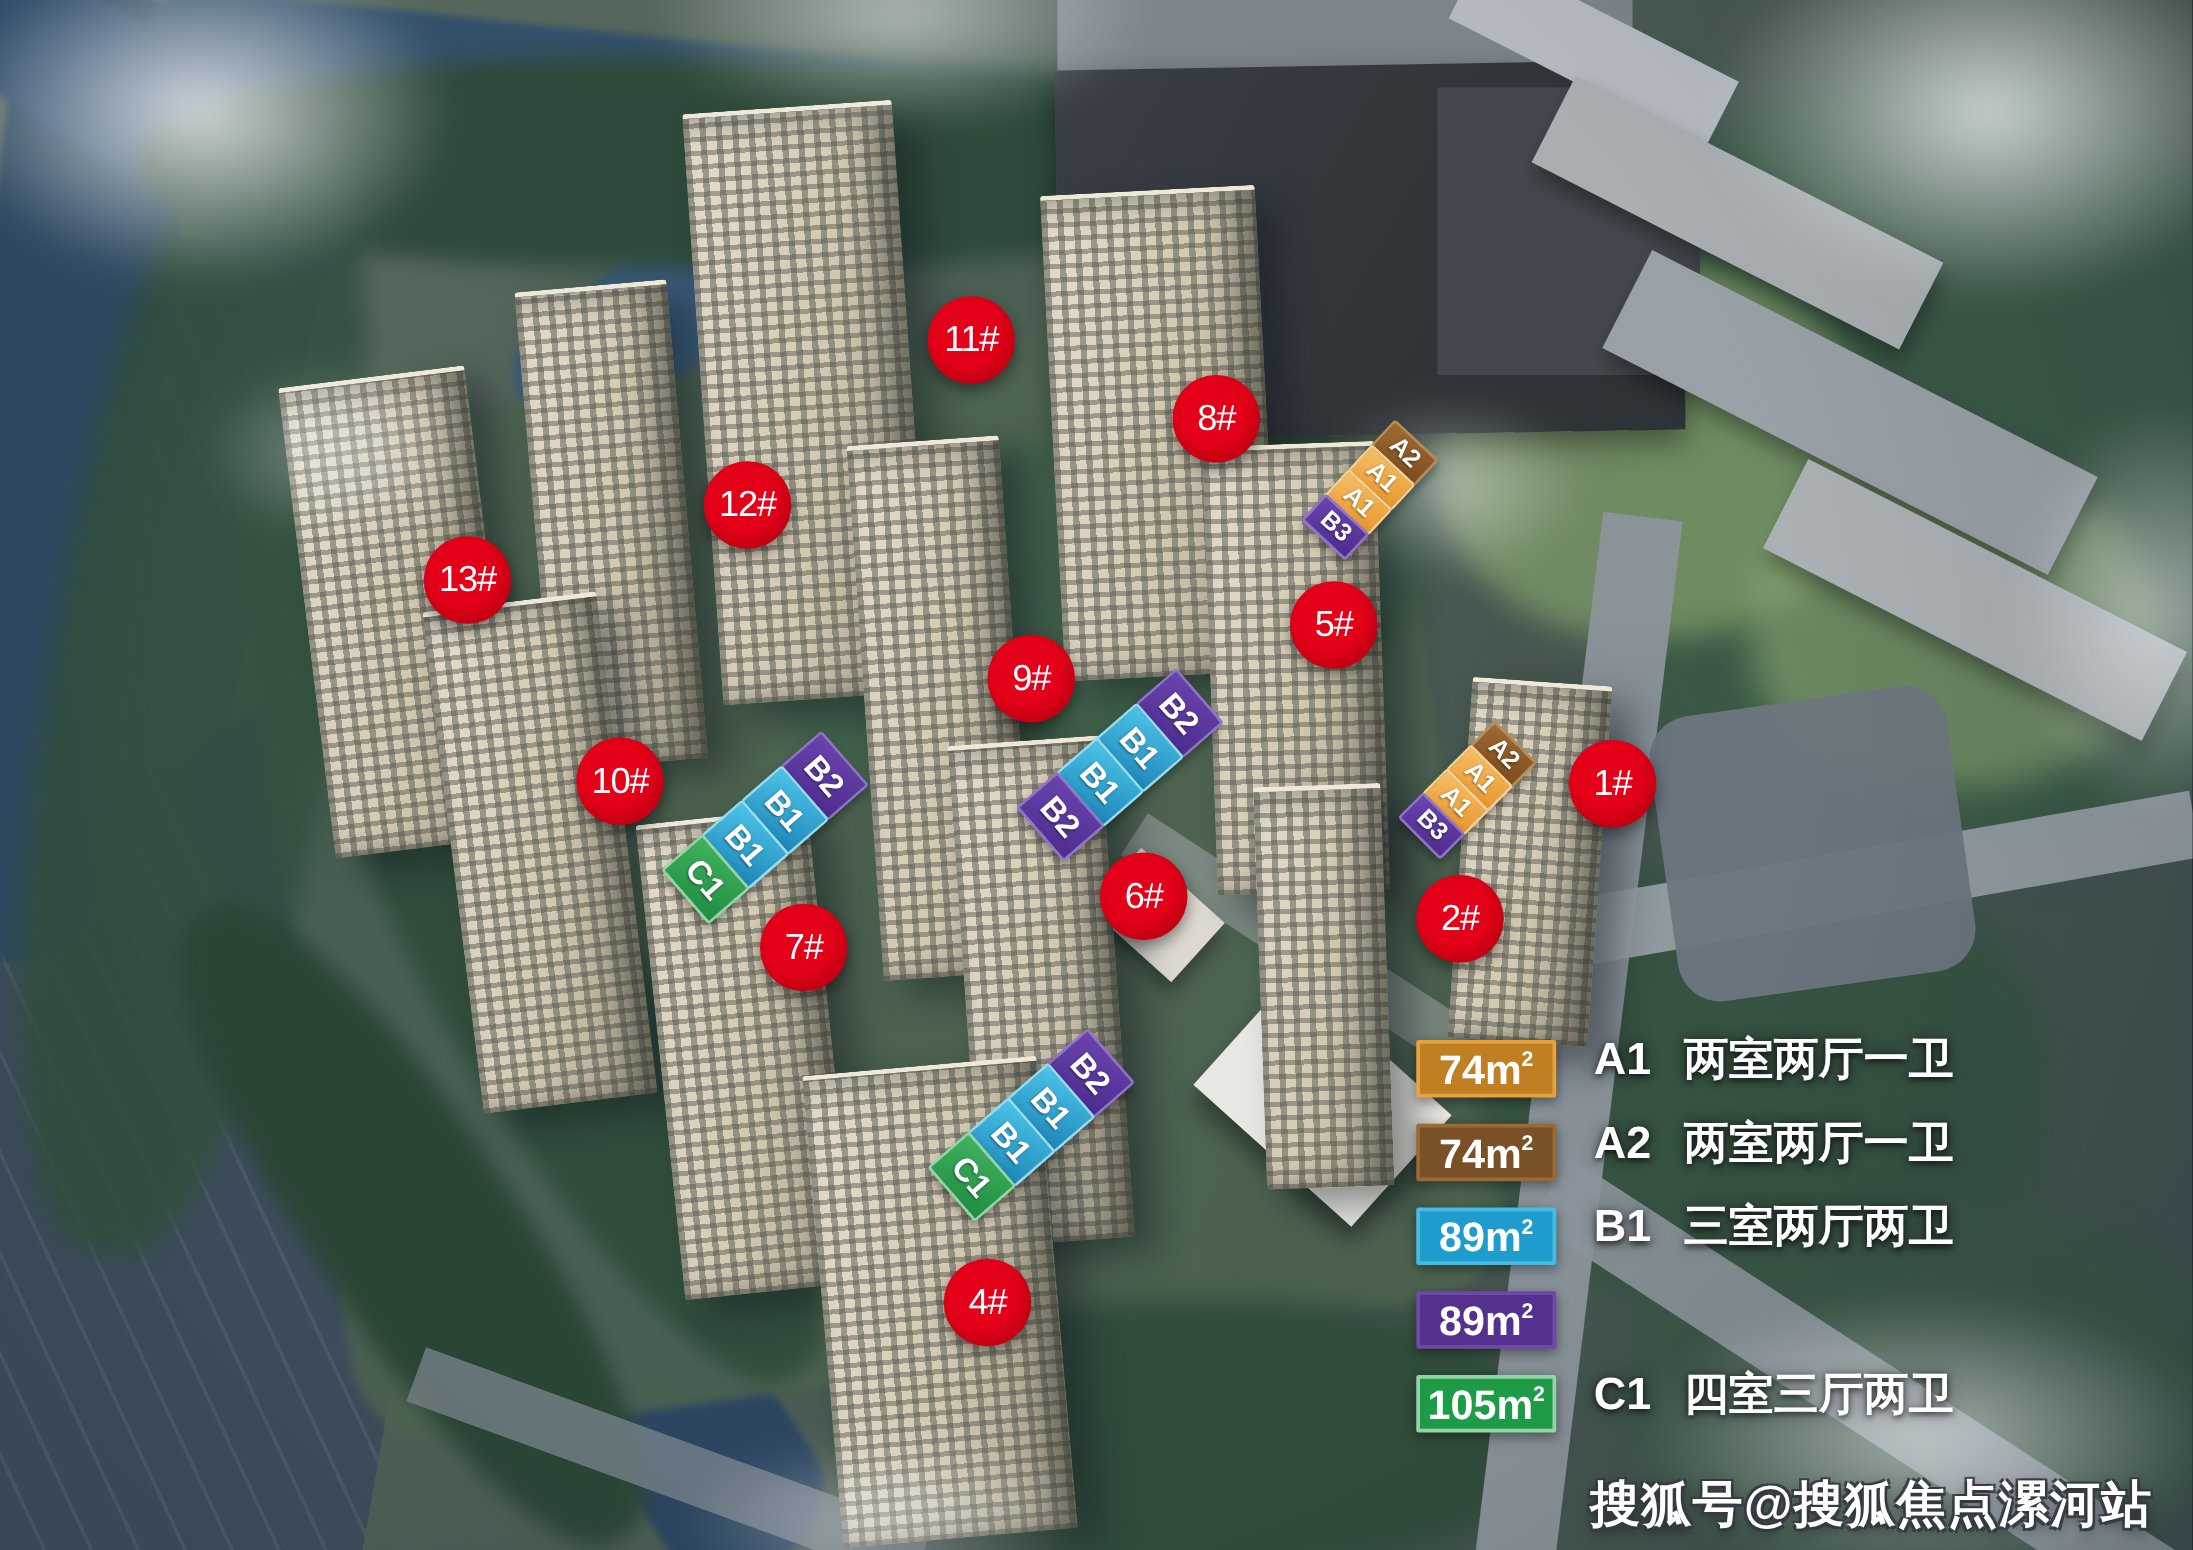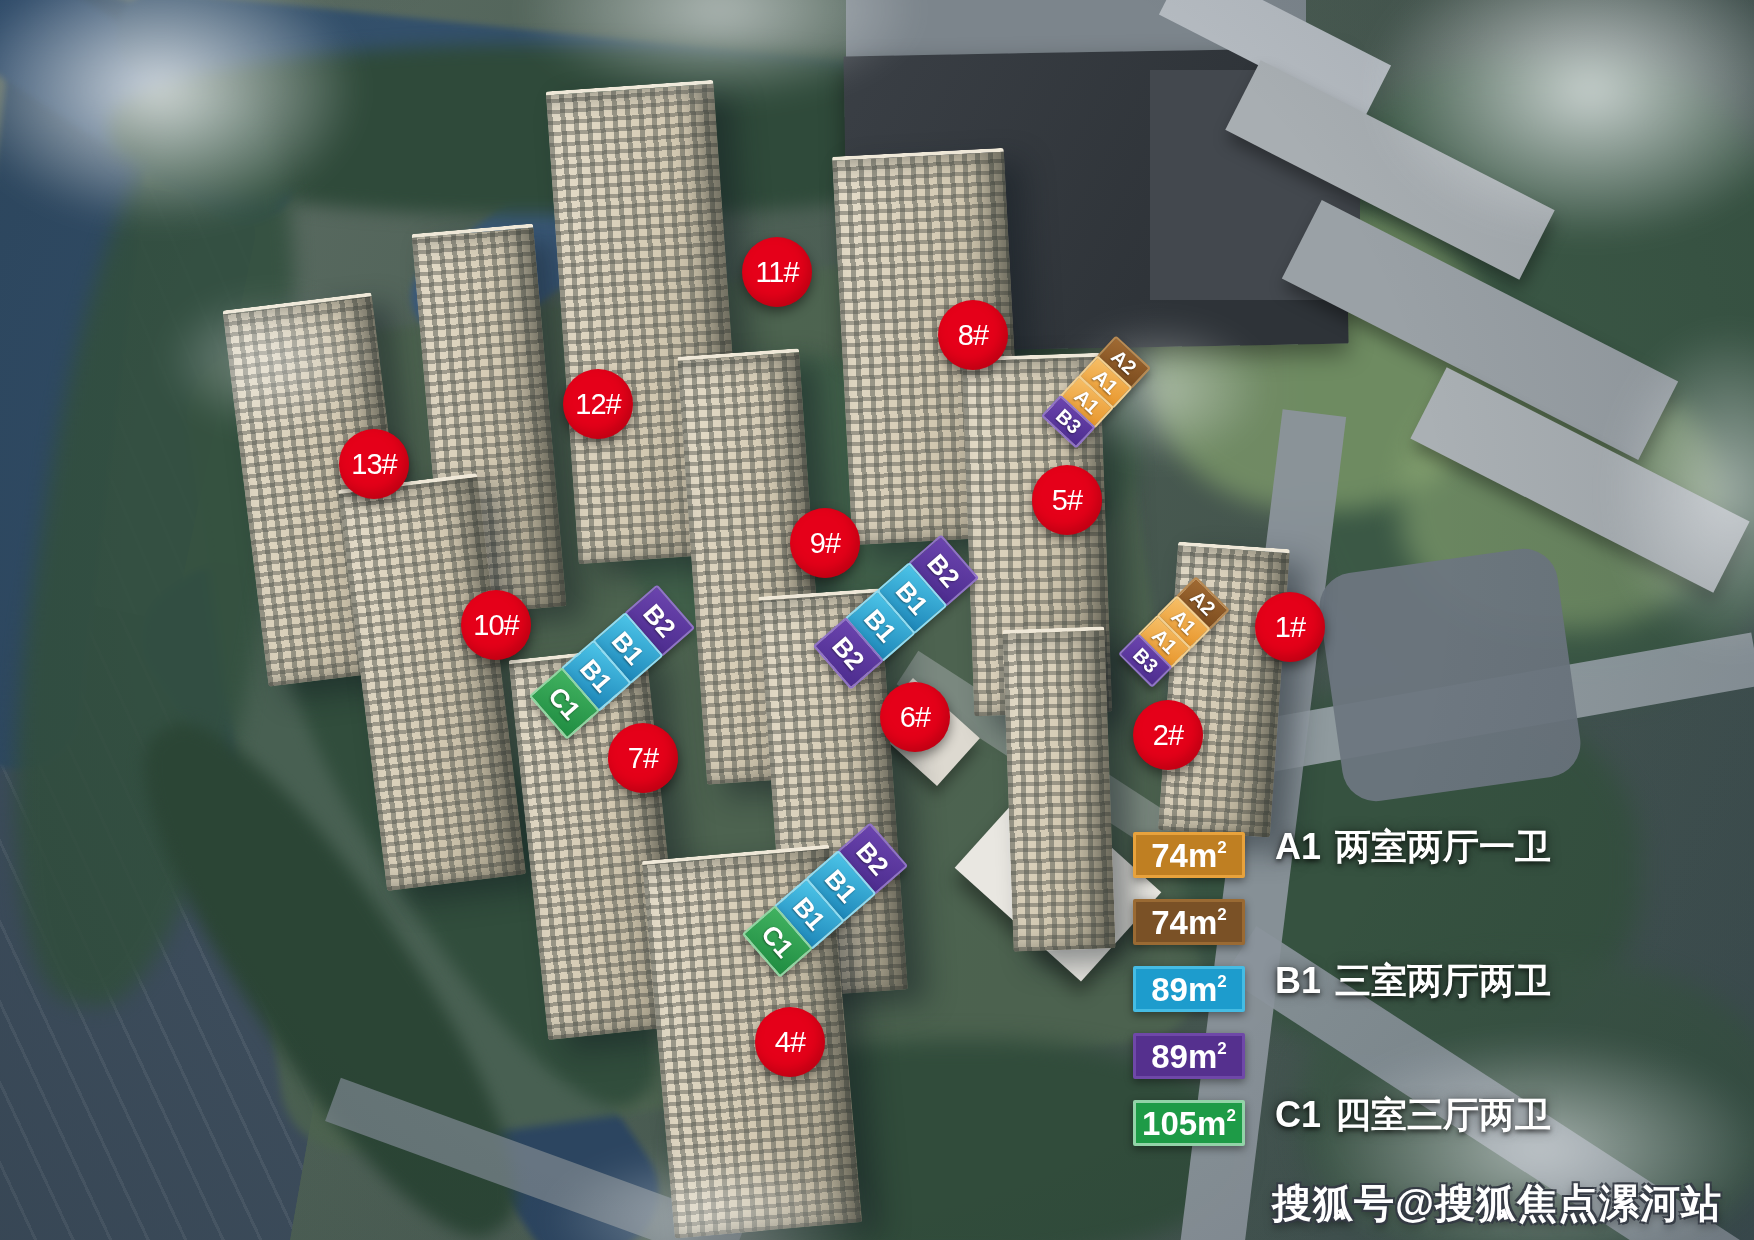--- a/index.html
+++ b/index.html
@@ -26,21 +26,21 @@
   .chain.small .chip{width:48px;height:29px;font-size:20px;}
   .legend{position:absolute;left:1133px;top:824px;display:flex;flex-direction:column;gap:21px;}
   .legend-row{display:flex;align-items:center;gap:30px;height:46px;}
   .swatch{box-sizing:border-box;width:112px;height:46px;border:3px solid;border-radius:2px;
     display:flex;align-items:center;justify-content:center;color:#fff;font-weight:bold;
     box-shadow:0 3px 9px rgba(0,0,0,.4);margin-top:16px;}
   .swatch .num{font-size:33px;line-height:1;}
   .swatch sup{font-size:17px;line-height:1;margin-top:-16px;}
   .llabel{color:#fff;font-weight:bold;font-size:36px;white-space:nowrap;
     text-shadow:0 2px 5px rgba(0,0,0,.75),0 0 14px rgba(0,0,0,.45);}
-  .llabel .desc{margin-left:14px;}
+  .llabel .desc{margin-left:26px;}
   .watermark{position:absolute;left:1272px;top:1176px;font-size:40px;font-weight:bold;color:#fff;letter-spacing:1px;
     text-shadow:-2px -2px 0 rgba(52,58,68,.9),2px -2px 0 rgba(52,58,68,.9),
                 -2px 2px 0 rgba(52,58,68,.9),2px 2px 0 rgba(52,58,68,.9),0 4px 10px rgba(0,0,0,.55);}
 </style>
 </head>
 <body>
 
 <div class="stage">
 
   <div class="ph" style="left:0;top:0;width:1754px;height:1240px;background:linear-gradient(115deg,#5f6f66 0%,#4e6156 35%,#45564e 65%,#3f5052 100%);"></div>
@@ -168,20 +168,23 @@
     </div>
     <div class="llabel">
       <span class="code">A1</span><span class="desc">两室两厅一卫</span>
     </div>
   </div>
       <div class="legend-row">
     <div class="swatch" style="background: rgb(122, 81, 38); border-color: rgb(154, 106, 51);">
       <span class="num">74m</span>
           <sup>2</sup>
     </div>
+    <div class="llabel">
+      <span class="code">A2</span><span class="desc">两室两厅一卫</span>
+    </div>
   </div>
       <div class="legend-row">
     <div class="swatch" style="background: rgb(29, 156, 205); border-color: rgb(69, 188, 228);">
       <span class="num">89m</span>
           <sup>2</sup>
     </div>
     <div class="llabel">
       <span class="code">B1</span><span class="desc">三室两厅两卫</span>
     </div>
   </div>

